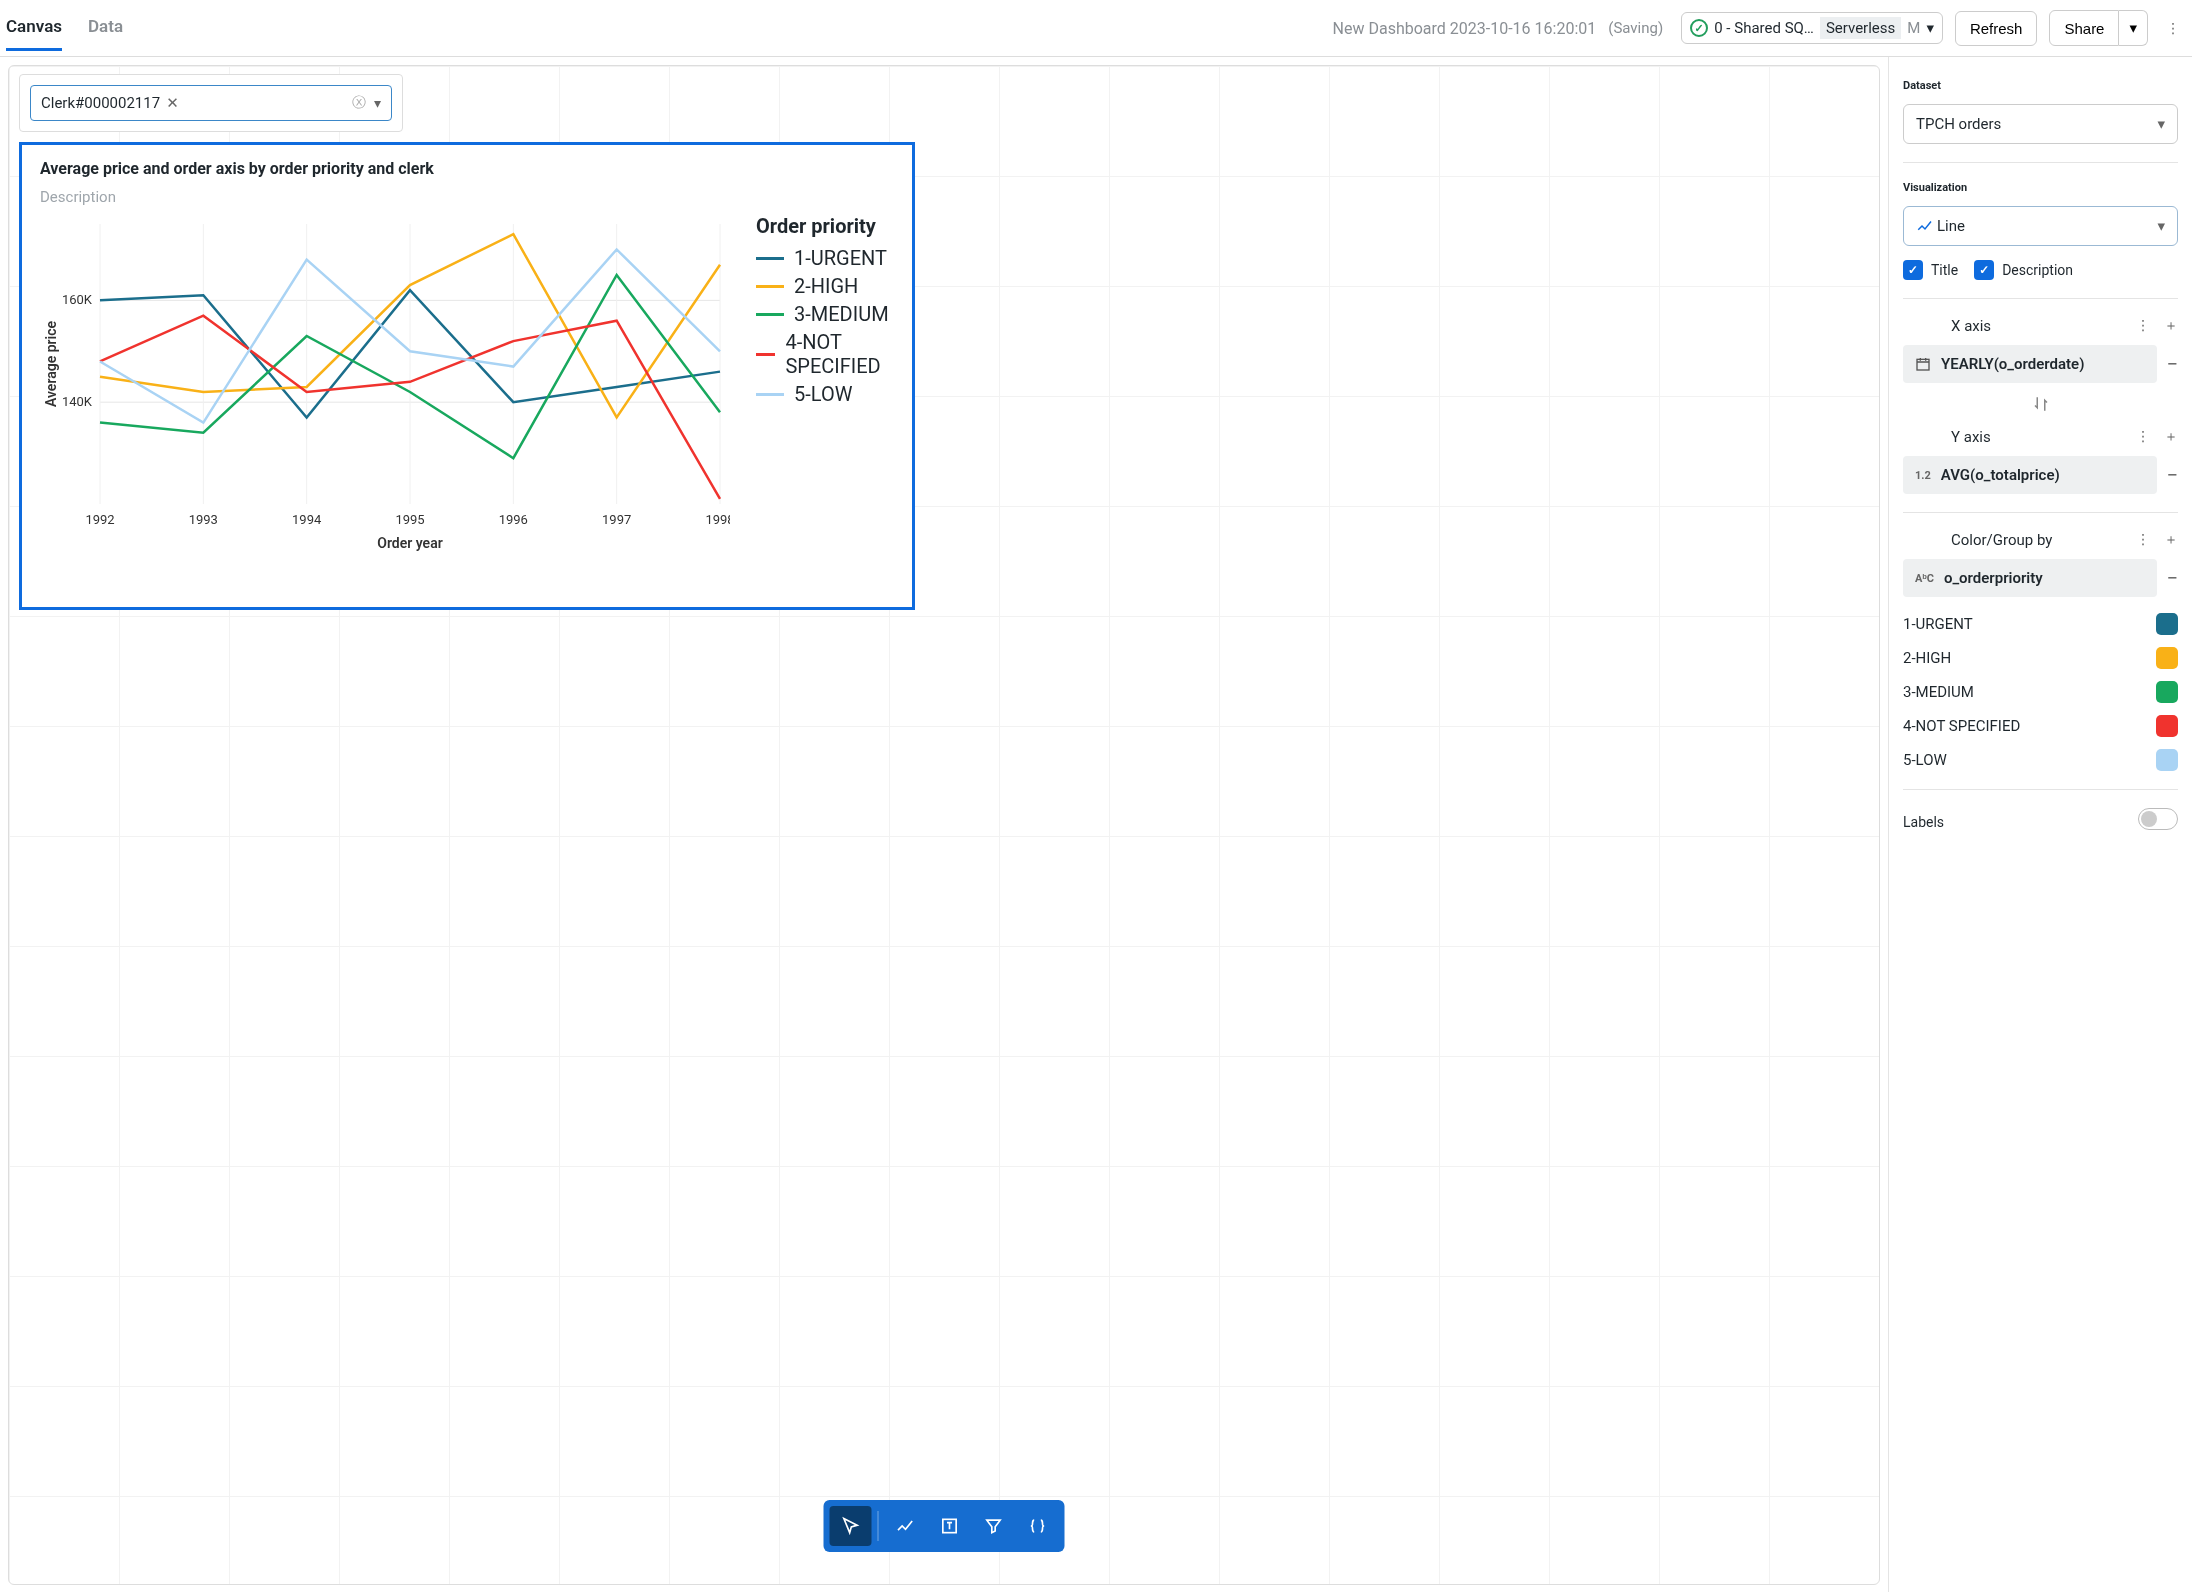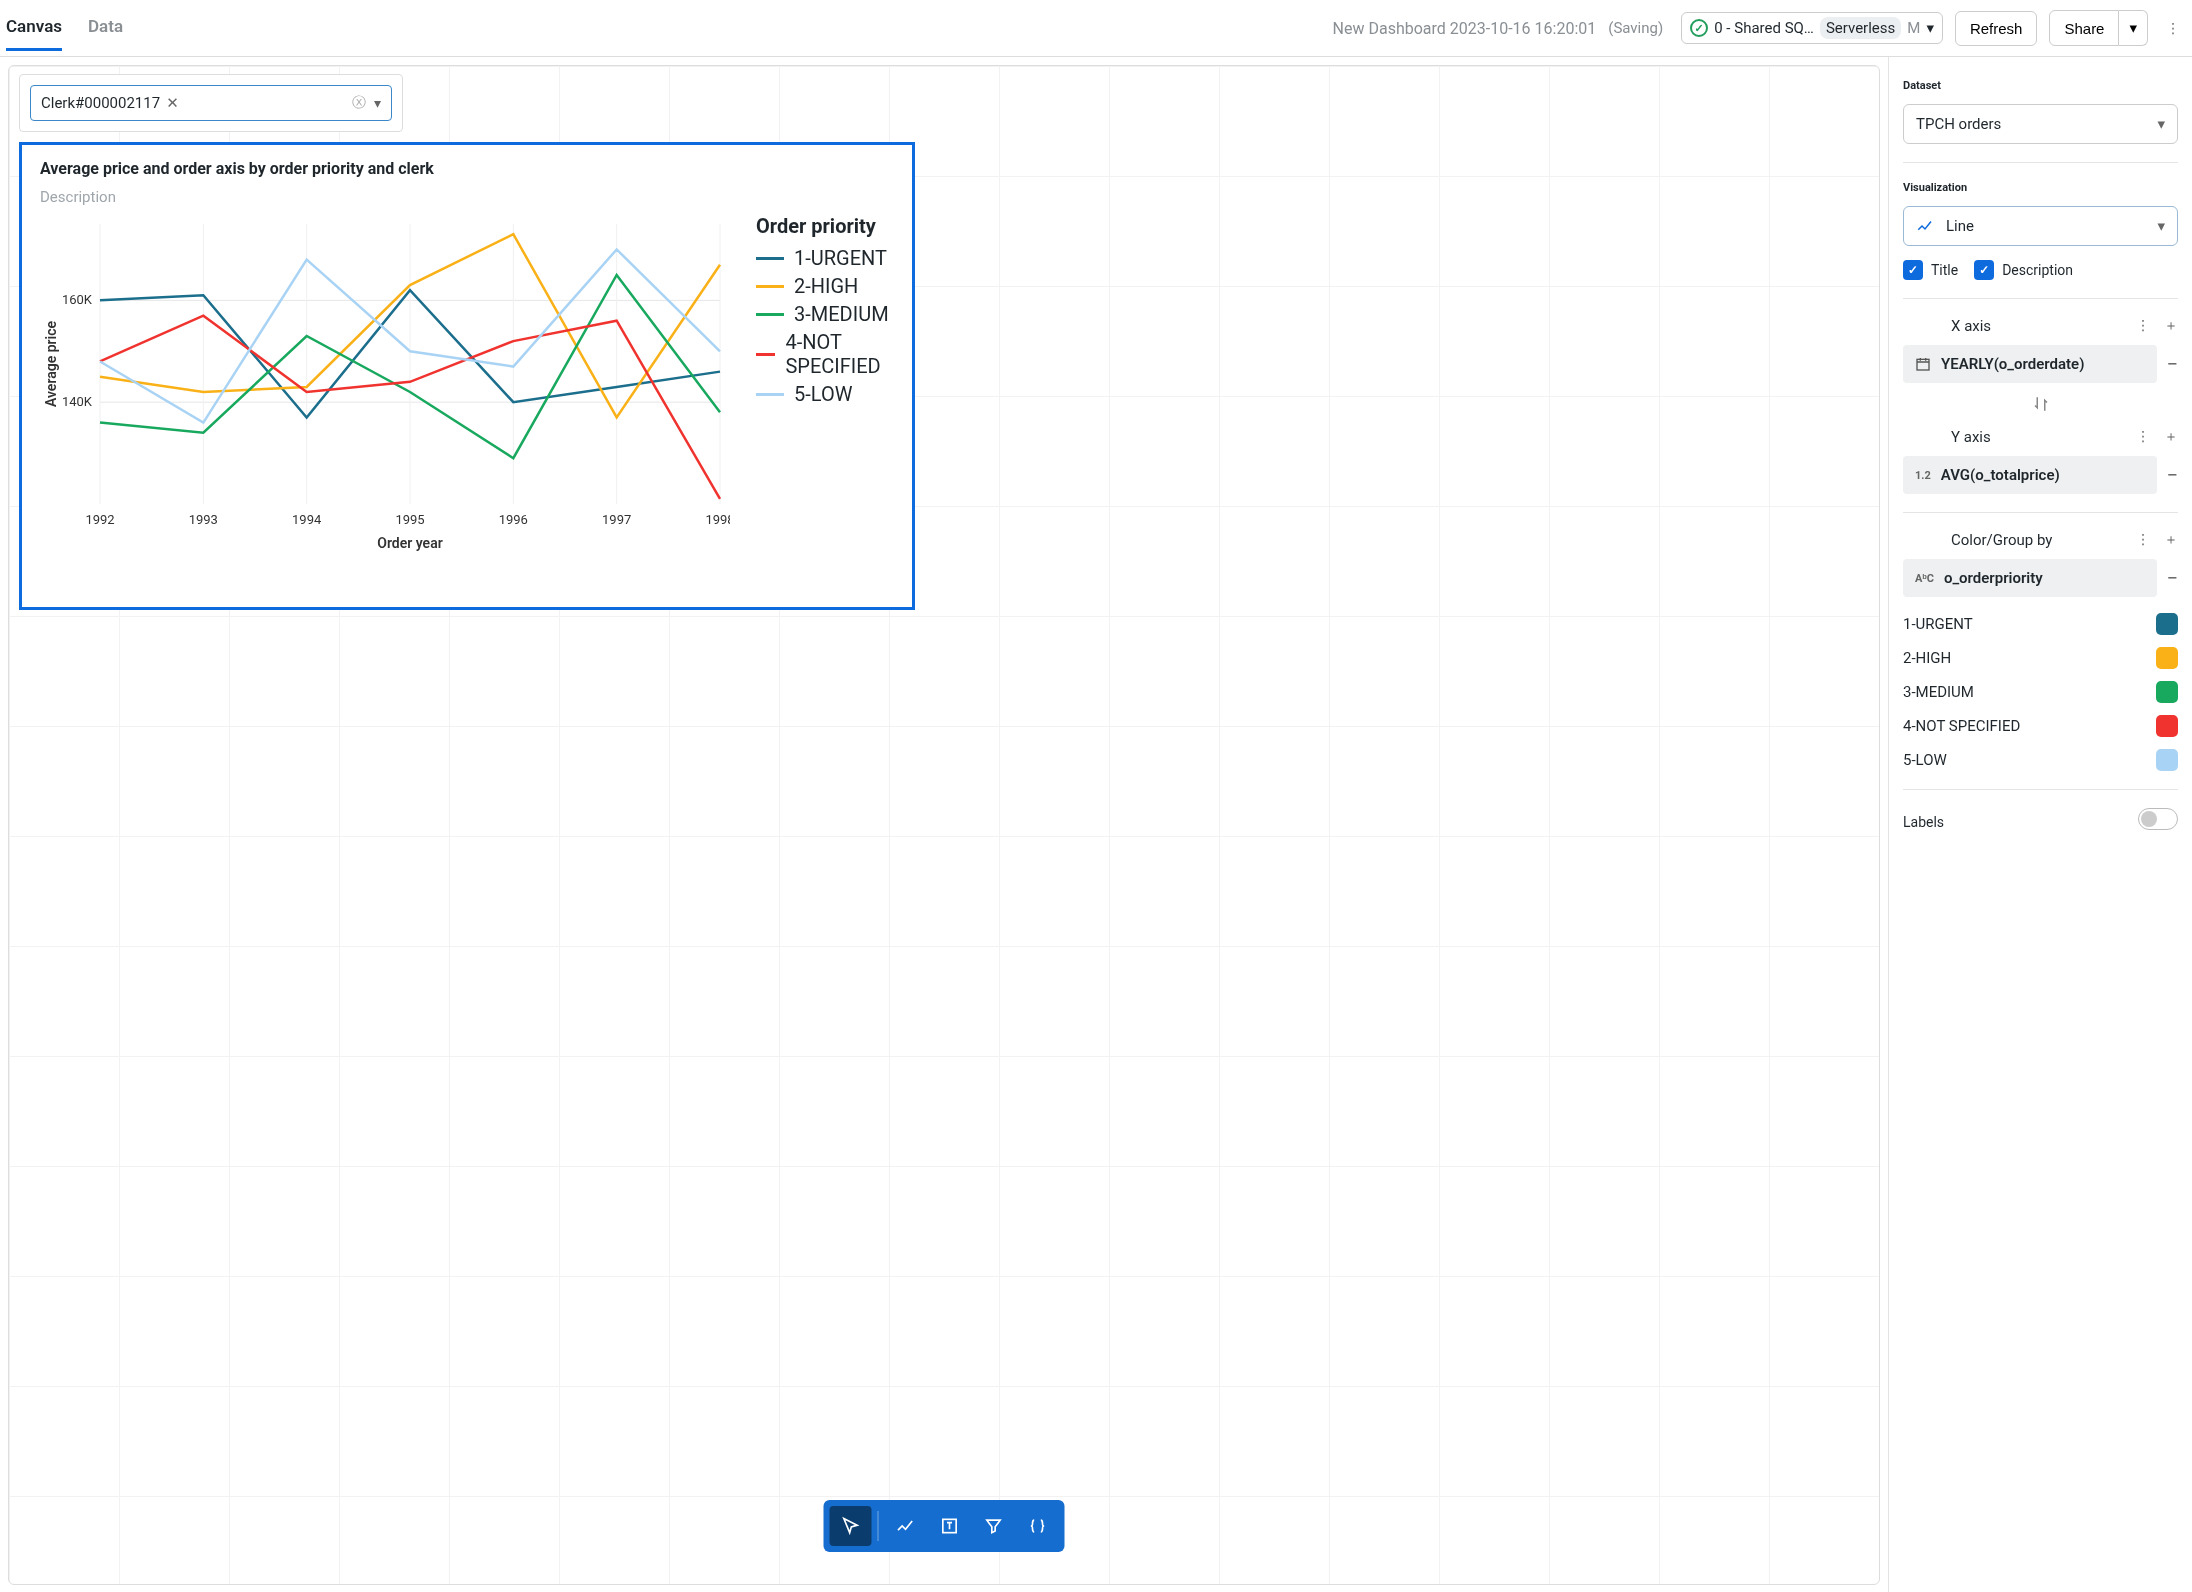--- a/index.html
+++ b/index.html
@@ -42,21 +42,21 @@
     gap: 6px;
     border: 1px solid #ccc;
     border-radius: 6px;
     padding: 4px 8px;
     font-size: 15px;
   }
   .sql-pill .ok {
     width: 18px; height: 18px; border: 2px solid #239e5d; border-radius: 50%;
     display:flex;align-items:center;justify-content:center;color:#239e5d;font-size:11px;font-weight:bold;
   }
-  .sql-pill .sv { background:#eceff1; border-radius:8px; padding:2px 6px; }
+  .sql-pill .sv { background:#eceff1; border-radius:0; padding:2px 6px; }
   .sql-pill .sz { color:#8a8f94; }
   .btn {
     border: 1px solid #ccc;
     background: #fff;
     border-radius: 6px;
     padding: 8px 14px;
     font-size: 15px;
     cursor: pointer;
   }
   .share-group { display:flex; }
@@ -141,21 +141,21 @@
   .side-panel {
     width: 304px;
     border-left: 1px solid #e4e4e4;
     padding: 14px 14px 24px;
     overflow-y:auto;
   }
   .sec-title { font-size:11px; font-weight:700; margin: 8px 0 12px; }
   .select {
     border:1px solid #ccc; border-radius:6px;
     padding: 10px 12px;
-    display:flex; align-items:center; gap:12px;
+    display:flex; align-items:center; gap:3px;
     font-size:15px;
     cursor:pointer;
   }
   .select.outlined { border-color:#9bb9d4; }
   .select .caret-d { margin-left:auto; color:#666; }
   .hr { border:none; border-top:1px solid #e4e4e4; margin: 18px 0; }
   .check-row { display:flex; align-items:center; gap: 16px; margin-top: 14px; }
   .chk { width:20px;height:20px; background:#0e6bde; border-radius:4px; display:flex;align-items:center;justify-content:center;color:#fff;font-size:12px;font-weight:bold; }
   .axis-head { display:flex; align-items:center; margin-bottom:10px; }
   .axis-head .lbl { font-size:15px;margin-left:48px; }

